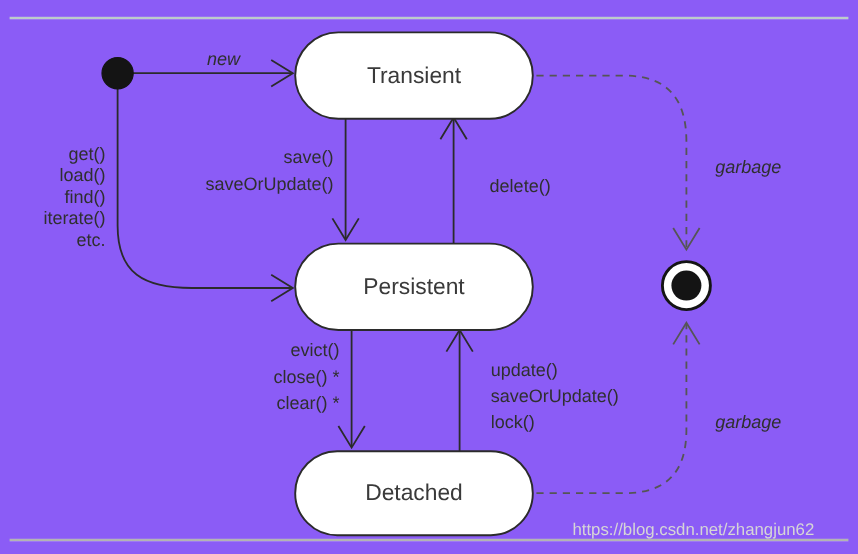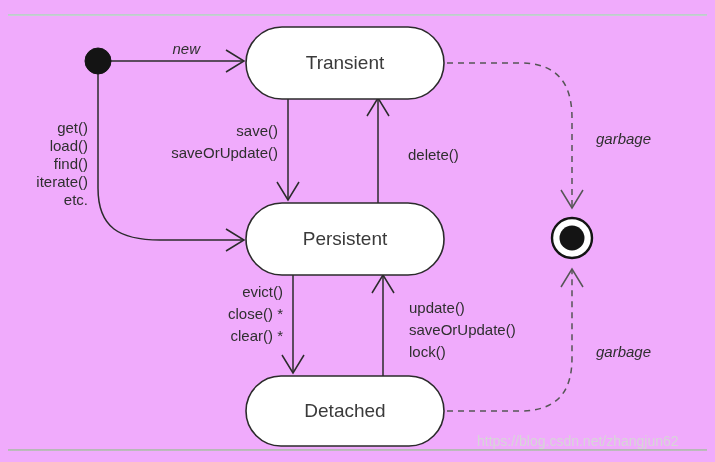--- a/index.html
+++ b/index.html
@@ -7,21 +7,21 @@
     padding: 0;
     background: #ffffff;
   }
   body {
     font-family: "Liberation Sans", sans-serif;
   }
   #canvas {
     position: relative;
     width: 715px;
     height: 462px;
-    background: #f0abfc;
+    background: #8b5cf6;
     overflow: hidden;
   }
   #frame-top {
     position: absolute;
     left: 8px;
     top: 14px;
     width: 699px;
     height: 2px;
     background: linear-gradient(to bottom, #c9d6d6 0%, #aebfbf 60%, #e8eeee 100%);
   }

